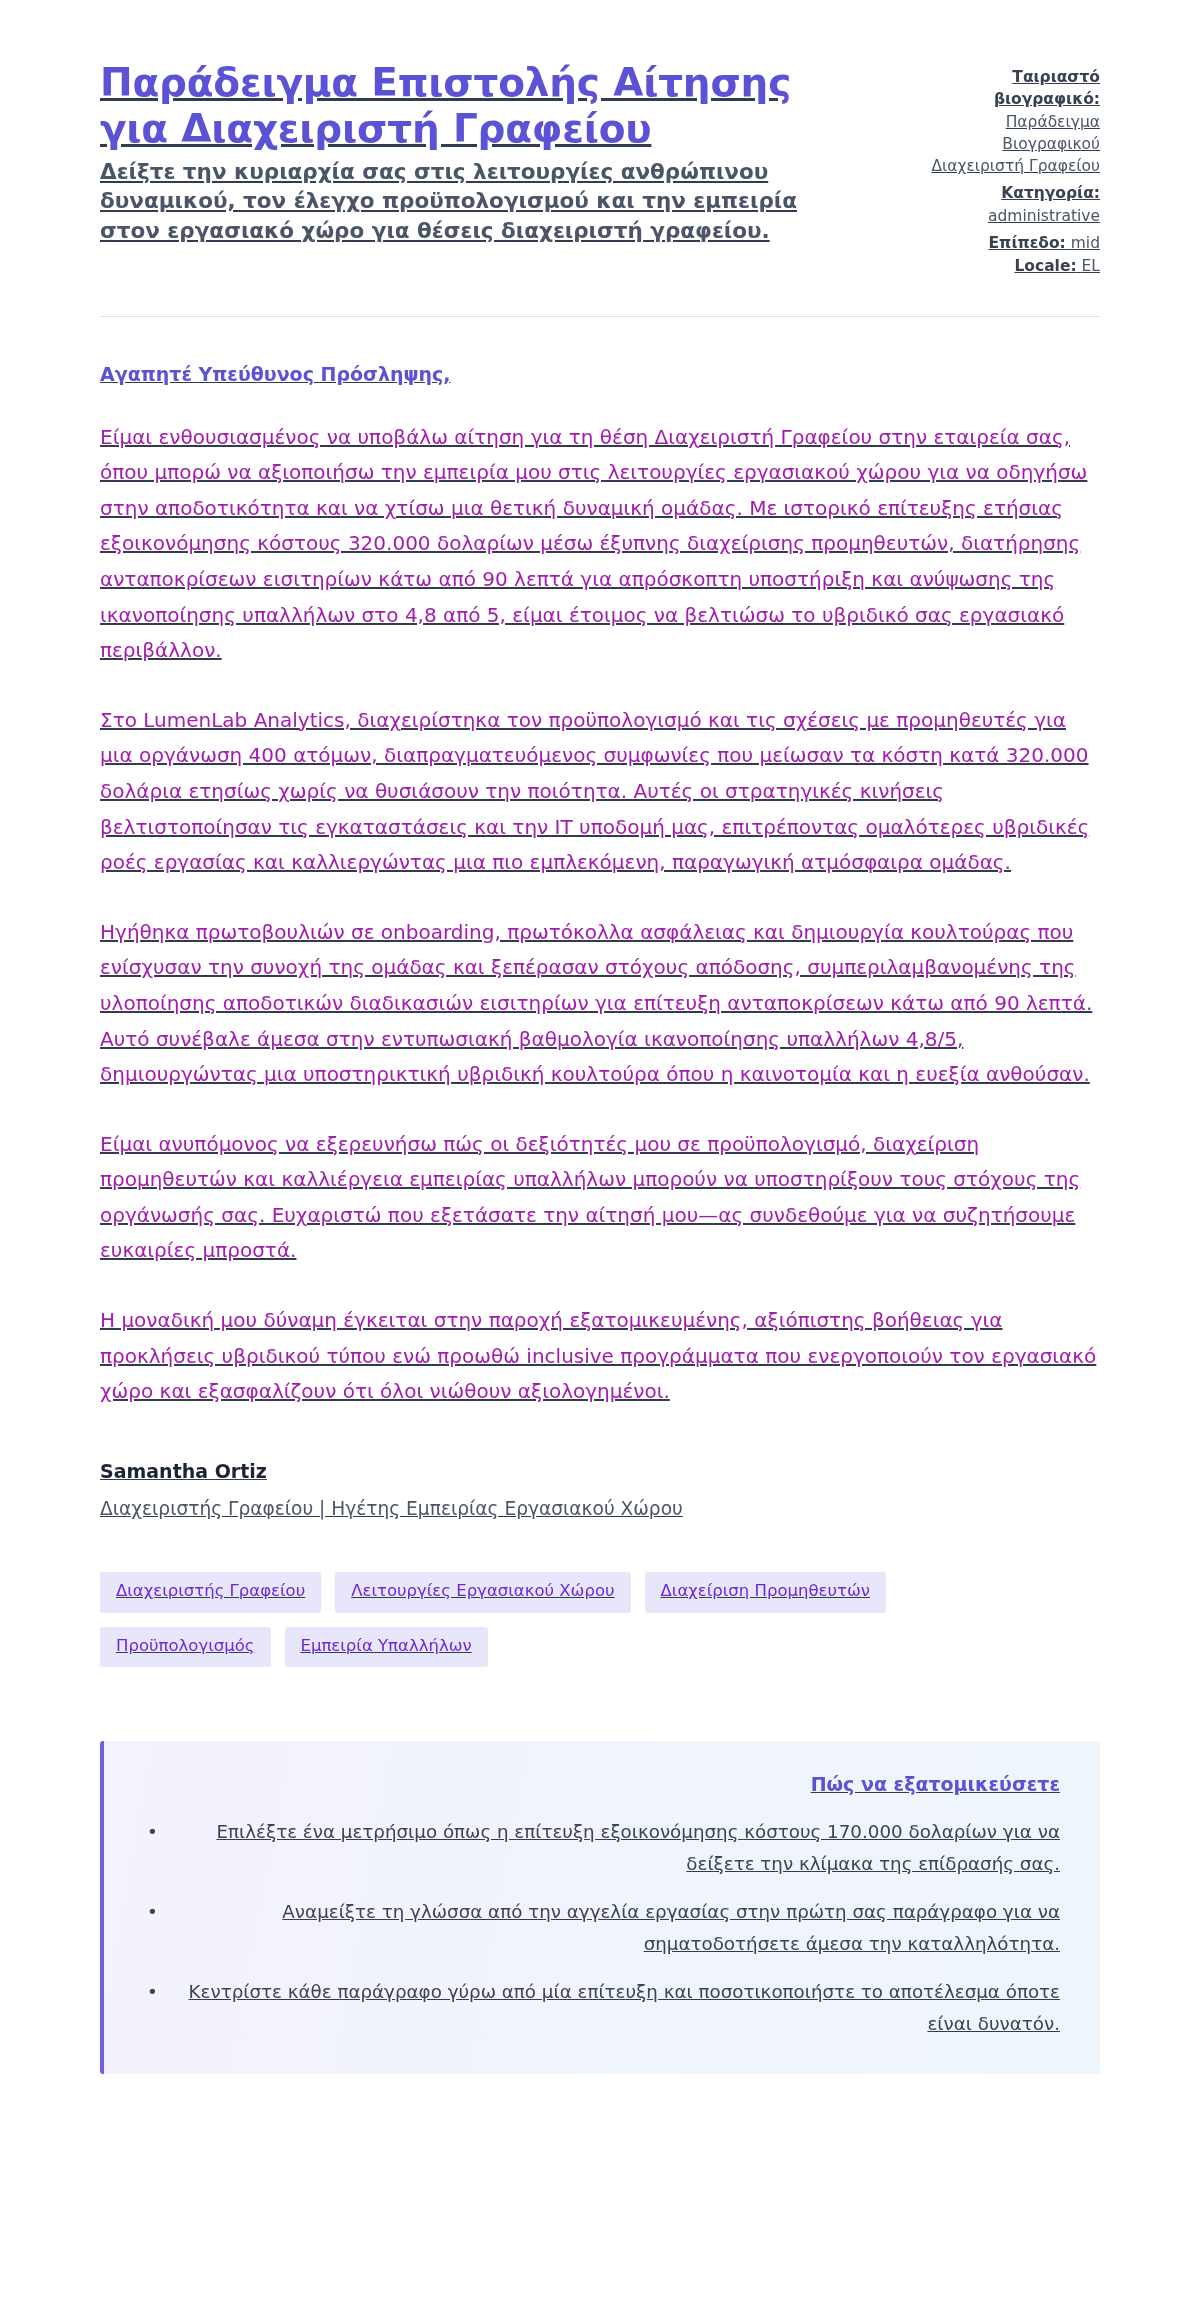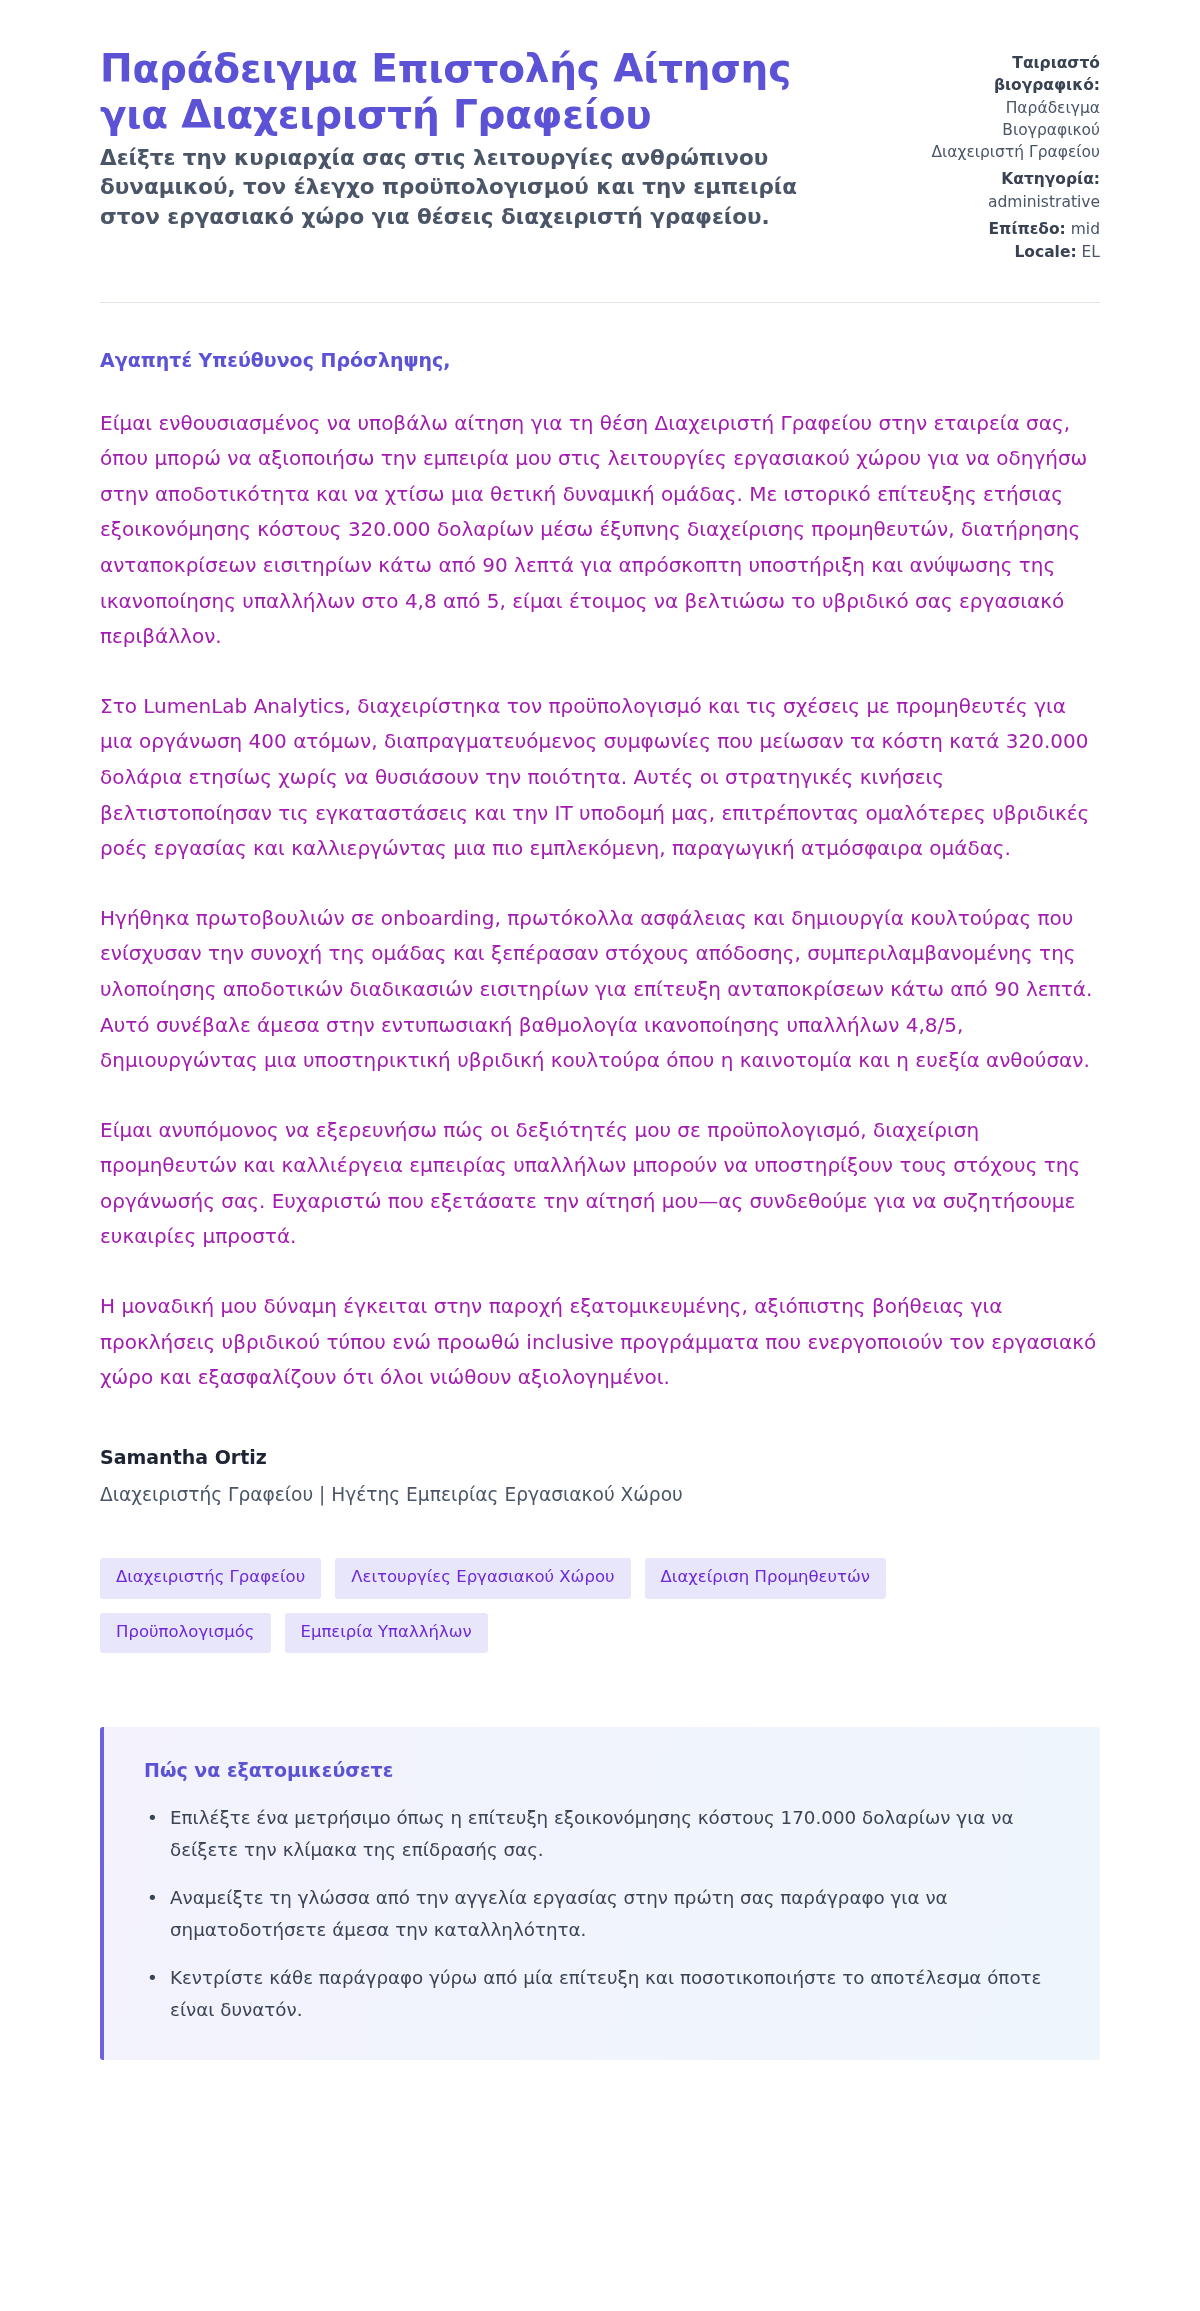--- a/index.html
+++ b/index.html
@@ -11,21 +11,22 @@
   body {
     width: 1200px;
     min-height: 2311px;
     font-family: "DejaVu Sans", "Liberation Sans", sans-serif;
     color: #333c4d;
     -webkit-font-smoothing: antialiased;
   }
   .page {
     width: 1200px;
     box-sizing: border-box;
-    padding: 46px 100px 40px 100px;
+    padding: 60px 100px 40px 100px;
+    text-decoration: underline;
   }
 
   
   .header {
     display: flex;
     align-items: flex-start;
     justify-content: space-between;
     gap: 40px;
   }
   .header-left {
@@ -124,20 +125,21 @@
   }
 
   
   .callout {
     margin-top: 74px;
     background: linear-gradient(100deg, #f3f2fd 0%, #f1f4fc 45%, #eef6fb 100%);
     border-left: 4px solid #6c62e0;
     border-radius: 3px;
     padding: 30px 40px 34px 40px;
     box-sizing: border-box;
+    text-align: right;
   }
   .callout-title {
     margin: 0 0 18px 0;
     font-size: 19px;
     font-weight: 700;
     color: #5b52d6;
     line-height: 1.4;
   }
   .callout ul {
     margin: 0;

